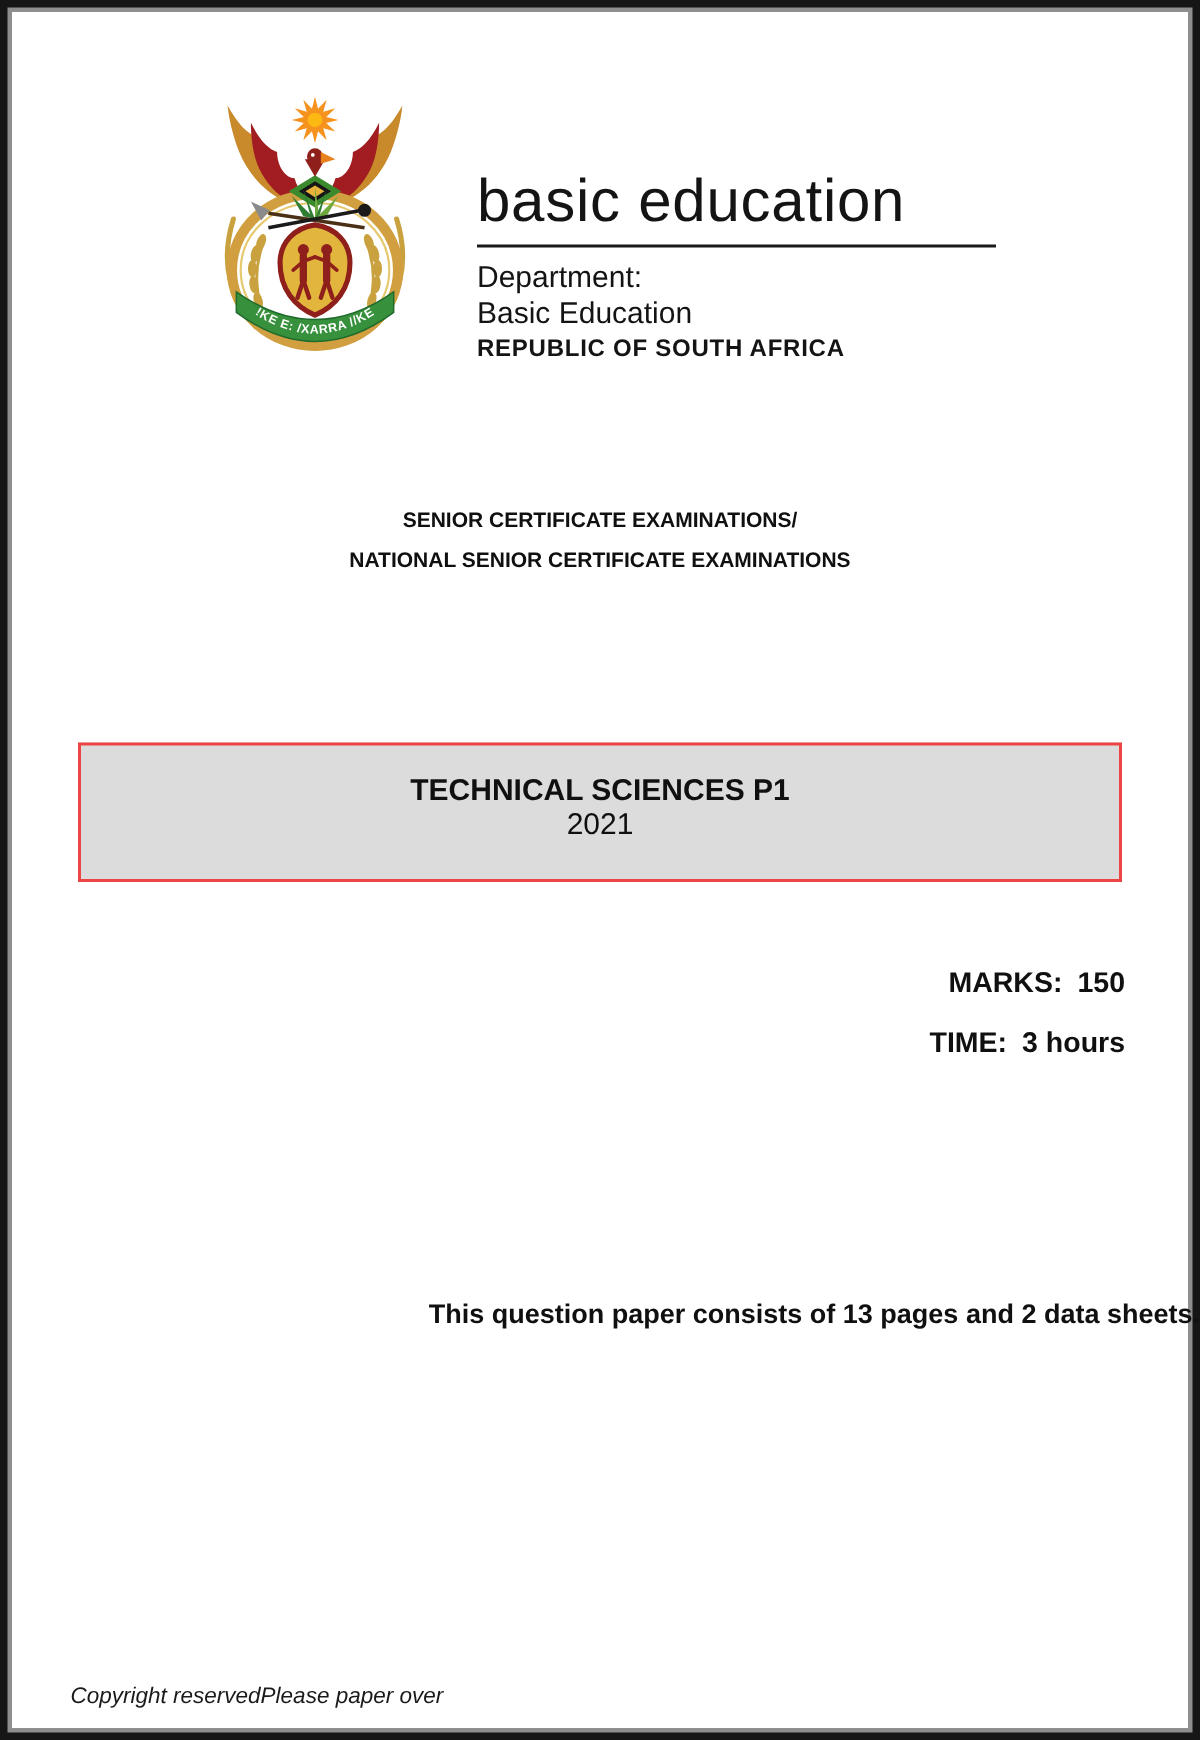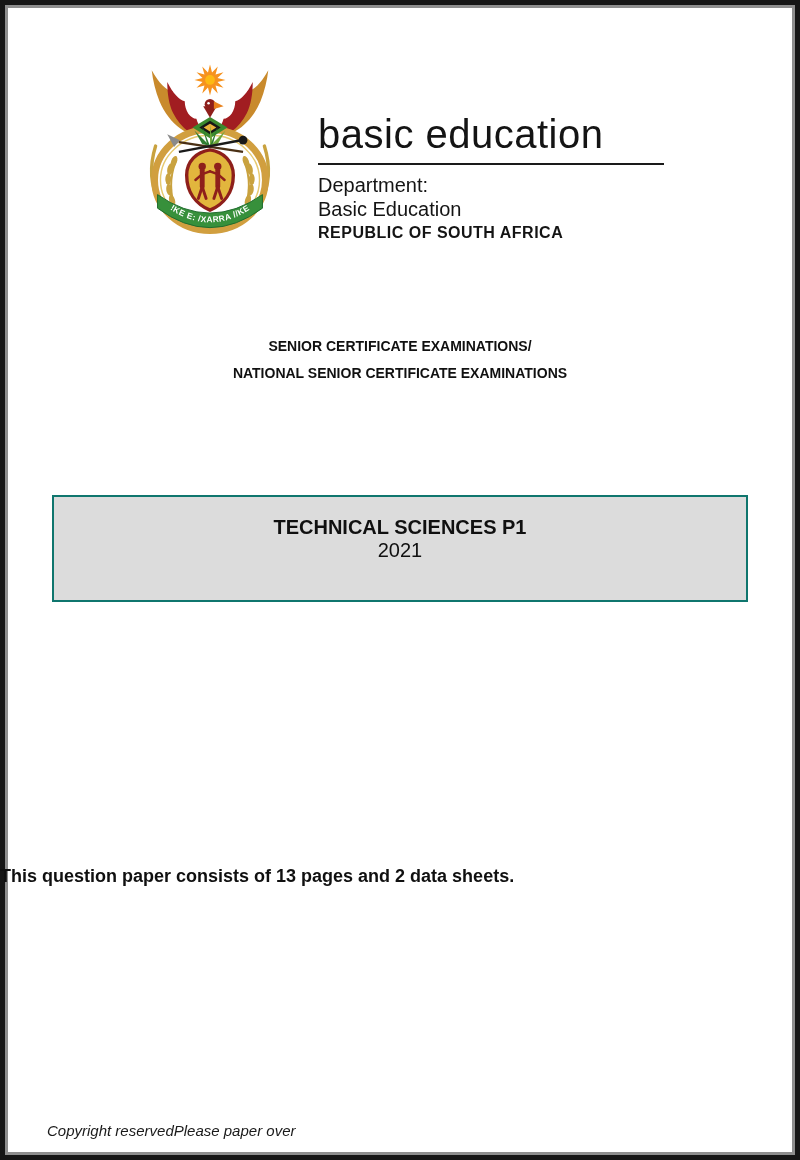--- a/index.html
+++ b/index.html
@@ -16,33 +16,33 @@
     line-height:44px;padding-bottom:7px;border-bottom:2px solid #1a1a1a;white-space:nowrap;
   }
   .dept{margin-top:8px;font-size:20px;line-height:24px;color:#141414;}
   .dept .country{font-weight:bold;font-size:16px;letter-spacing:.5px;white-space:nowrap;}
   
   .exam-heading{
     position:absolute;left:0;top:333px;width:100%;text-align:center;
     font-size:14px;font-weight:bold;line-height:27px;color:#101010;
   }
   .subject-box{
-    position:absolute;left:52px;top:495px;width:696px;height:107px;box-sizing:border-box;
-    background:#dcdcdc;border:2px solid #0f766e;text-align:center;
+    position:absolute;left:52px;top:495px;width:696px;height:93px;box-sizing:border-box;
+    background:#dcdcdc;border:2px solid #ef4444;text-align:center;
   }
   .subject-box .title{margin-top:19px;font-size:20px;font-weight:bold;color:#101010;}
   .subject-box .year{font-size:20px;font-weight:normal;color:#101010;}
   .marks-block{
     position:absolute;right:50px;top:646px;text-align:right;
     font-size:19px;font-weight:bold;color:#101010;line-height:19px;
   }
   .marks-block .row+.row{margin-top:21px;}
   .marks-block .gap{display:inline-block;width:10px;}
   .note{
-    position:absolute;left:0;top:866px;width:100%;text-align:left;
+    position:absolute;left:0;top:866px;width:100%;text-align:right;
     font-size:18px;font-weight:bold;color:#101010;
   }
   .footer{
     position:absolute;left:47px;right:50px;top:1122px;display:flex;
     font-size:15px;font-style:italic;color:#1a1a1a;
   }
 </style>
 </head>
 <body>
 
@@ -159,20 +159,28 @@
   <div class="exam-heading">
     <div>SENIOR CERTIFICATE EXAMINATIONS/</div>
     <div>NATIONAL SENIOR CERTIFICATE EXAMINATIONS</div>
   </div>
 
   <div class="subject-box">
     <div class="title">TECHNICAL SCIENCES P1</div>
     <div class="year">2021</div>
   </div>
 
+  <div class="marks-block">
+    <div class="row">
+      <span>MARKS:</span><span class="gap"></span><span>150</span>
+    </div>
+    <div class="row">
+      <span>TIME:</span><span class="gap"></span><span>3 hours</span>
+    </div>
+  </div>
 
   <div class="note">This question paper consists of 13 pages and 2 data sheets.</div>
 
   <div class="footer">
     <span>Copyright reserved</span>
     <span>Please paper over</span>
   </div>
 
 </div>
 

